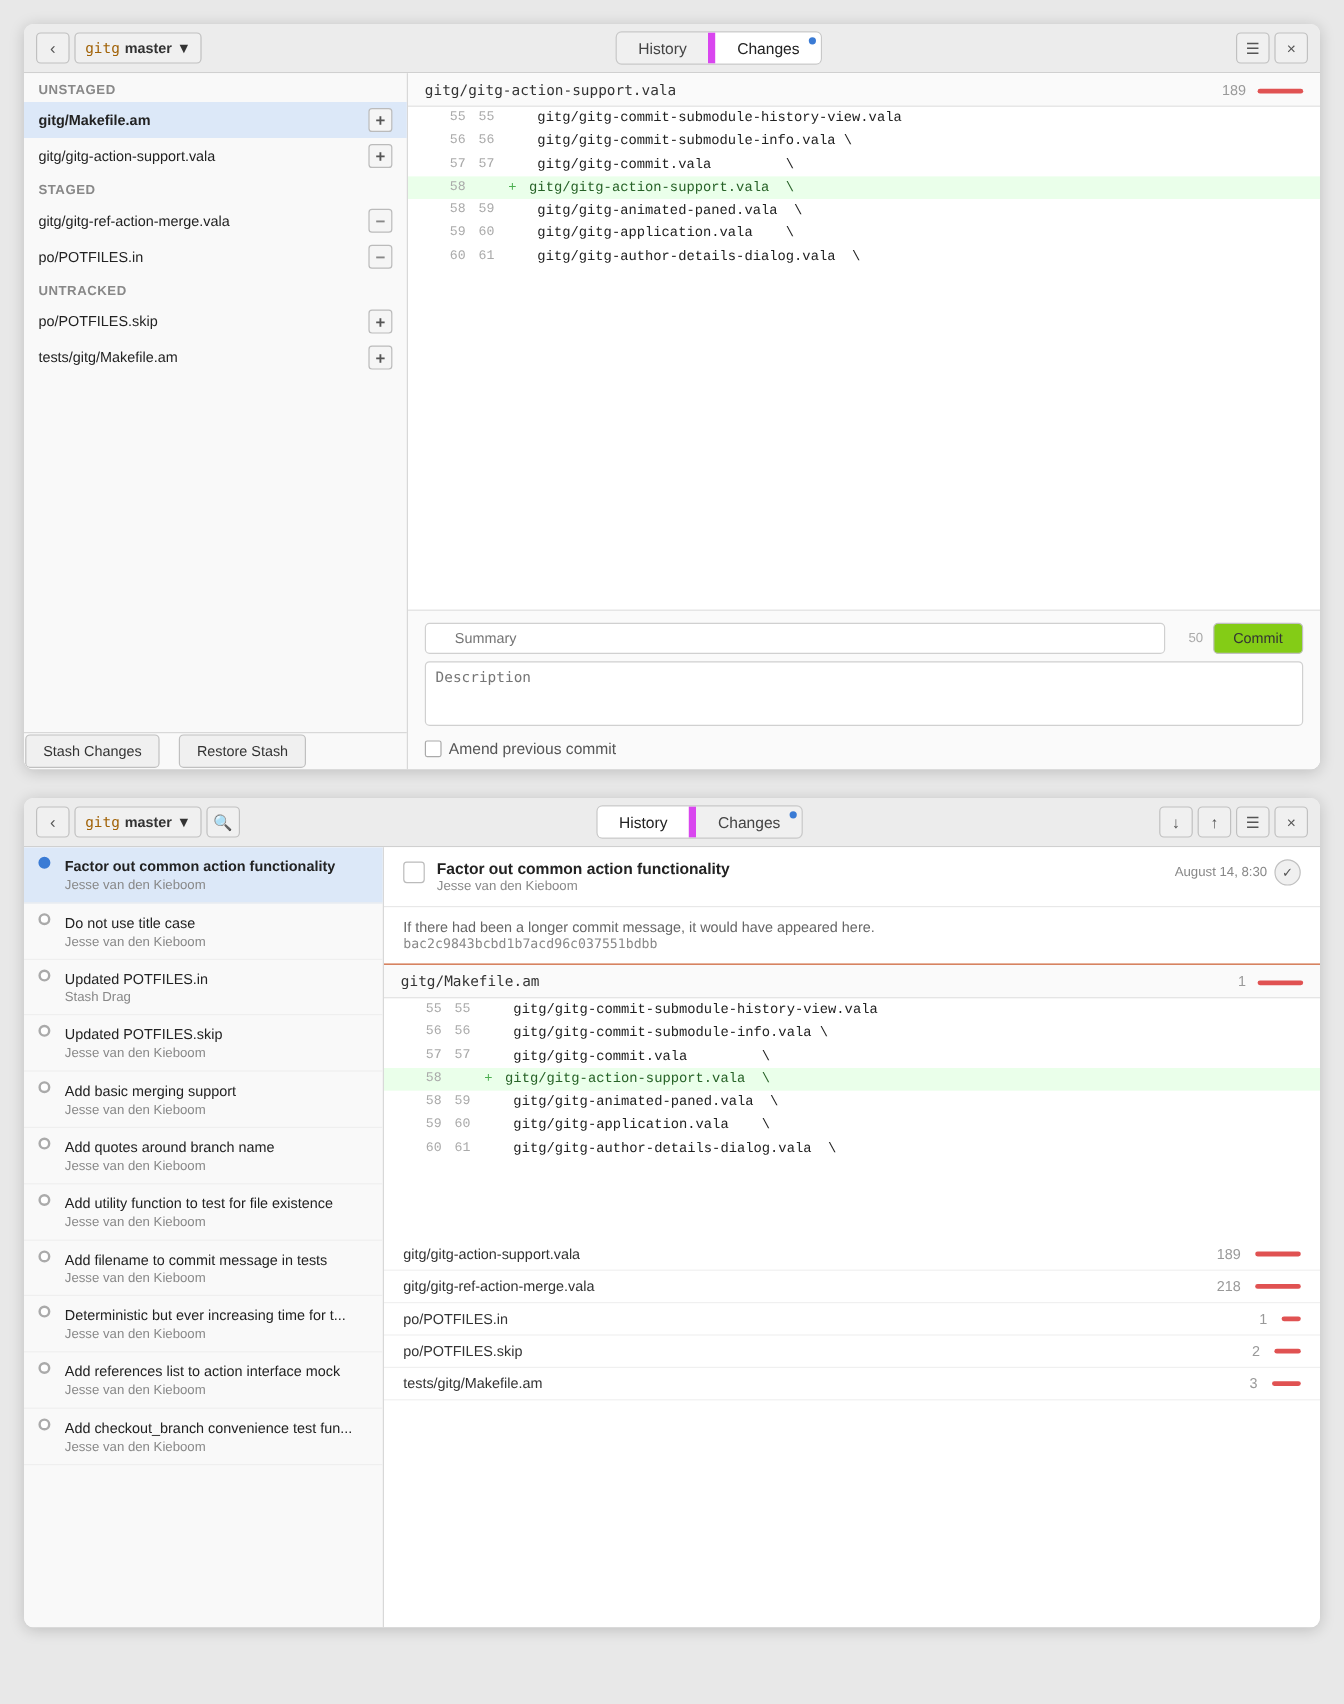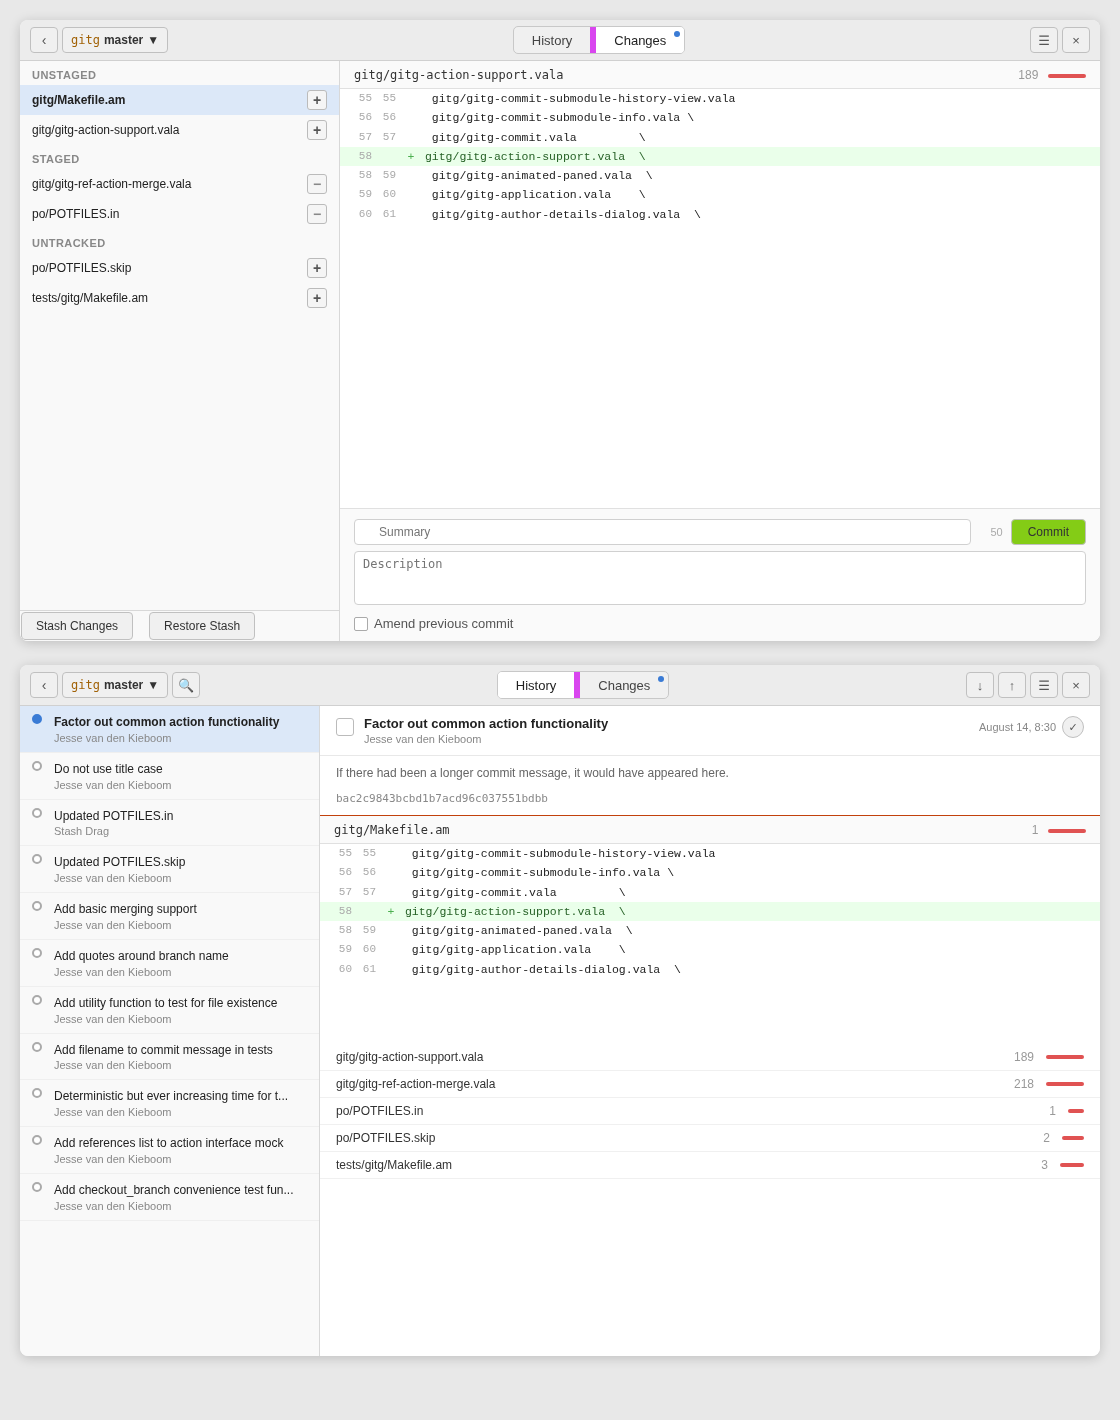--- a/index.html
+++ b/index.html
@@ -194,21 +194,21 @@
     
     .diff-area {
       flex: 1;
       overflow: auto;
       font-family: 'Courier New', monospace;
       font-size: 11.5px;
     }
     .diff-line {
       display: flex;
       align-items: flex-start;
-      padding: 1px 0;
+      padding: 1px 16px;
       line-height: 1.5;
     }
     .diff-line.added { background: #eaffea; }
     .diff-line.context { background: #fff; }
 
     .line-nums {
       display: flex;
       gap: 0;
       color: #aaa;
       font-size: 11px;
@@ -369,21 +369,21 @@
       display: flex; align-items: center; justify-content: center;
       cursor: pointer;
       font-size: 11px; color: #555;
     }
 
     .commit-message-area {
       padding: 10px 16px;
       border-bottom: 1px solid #c2410c;
     }
     .commit-msg-text { font-size: 12px; color: #666; }
-    .commit-hash { font-size: 11px; color: #888; font-family: monospace; margin-top: 12px; }
+    .commit-hash { font-size: 11px; color: #888; font-family: monospace; margin-top: 0; }
 
     .history-file-list {
       flex: 1;
       overflow-y: auto;
     }
 
     .history-file-row {
       display: flex;
       align-items: center;
       justify-content: space-between;

